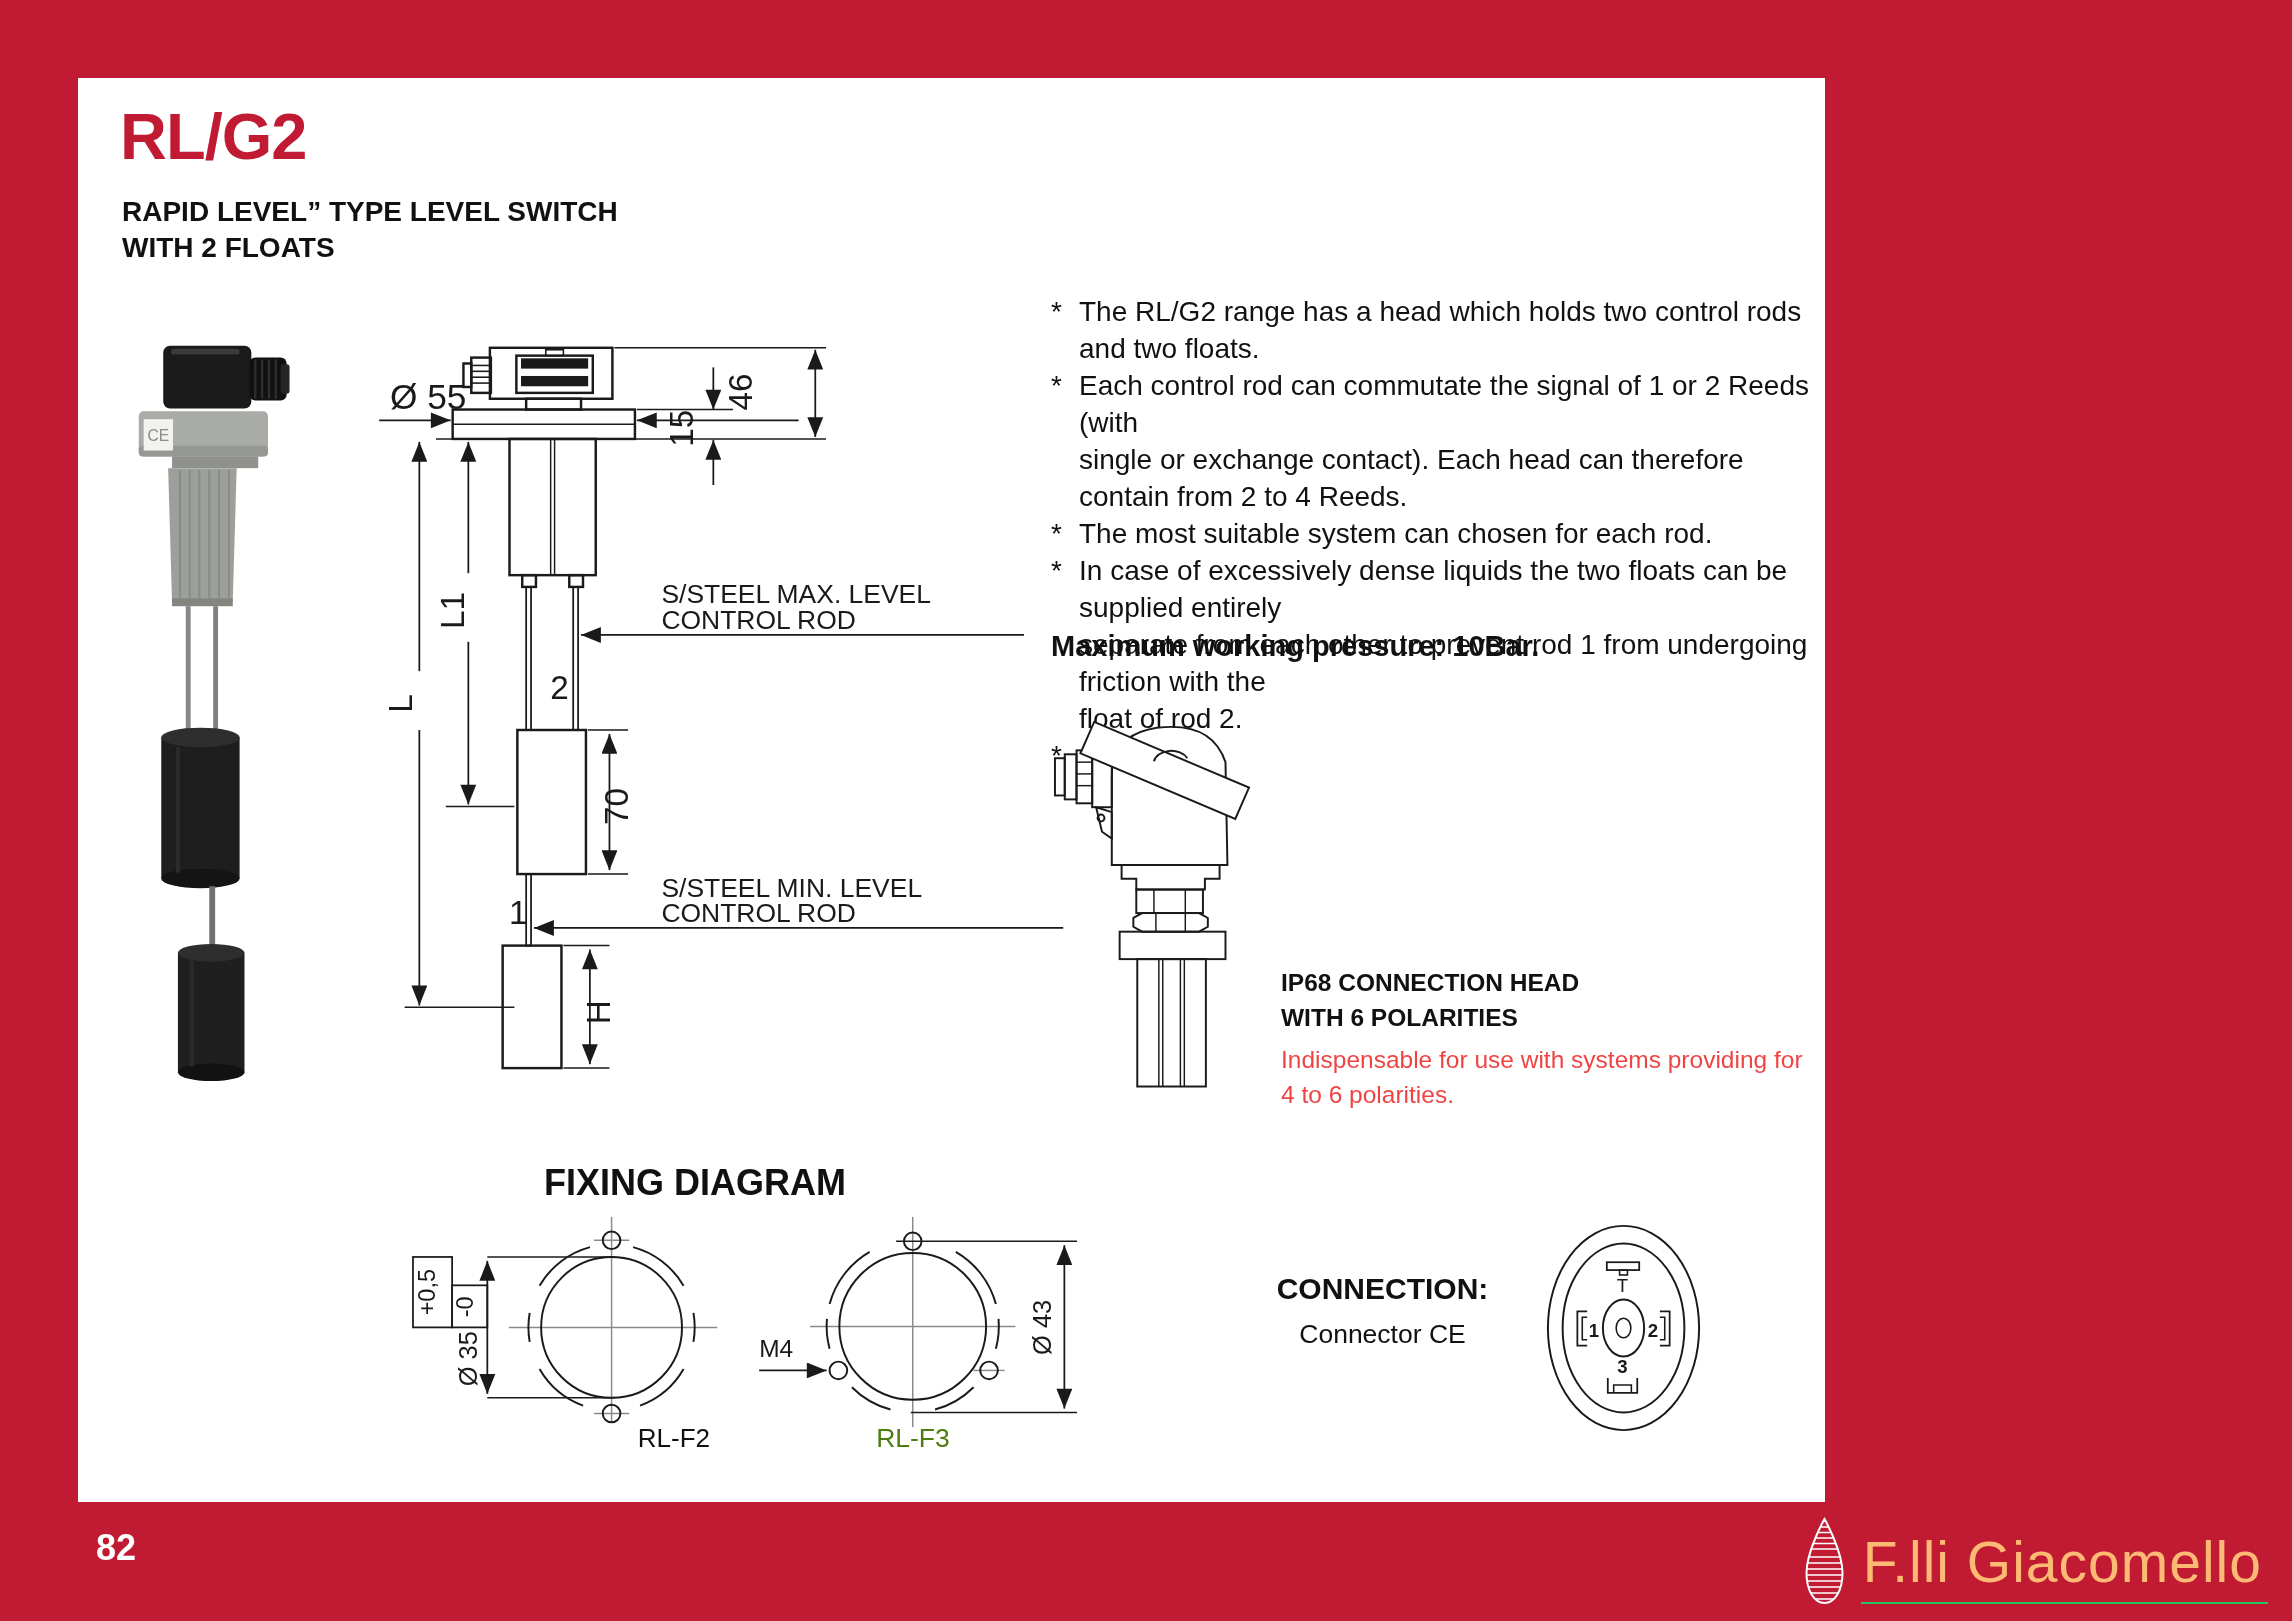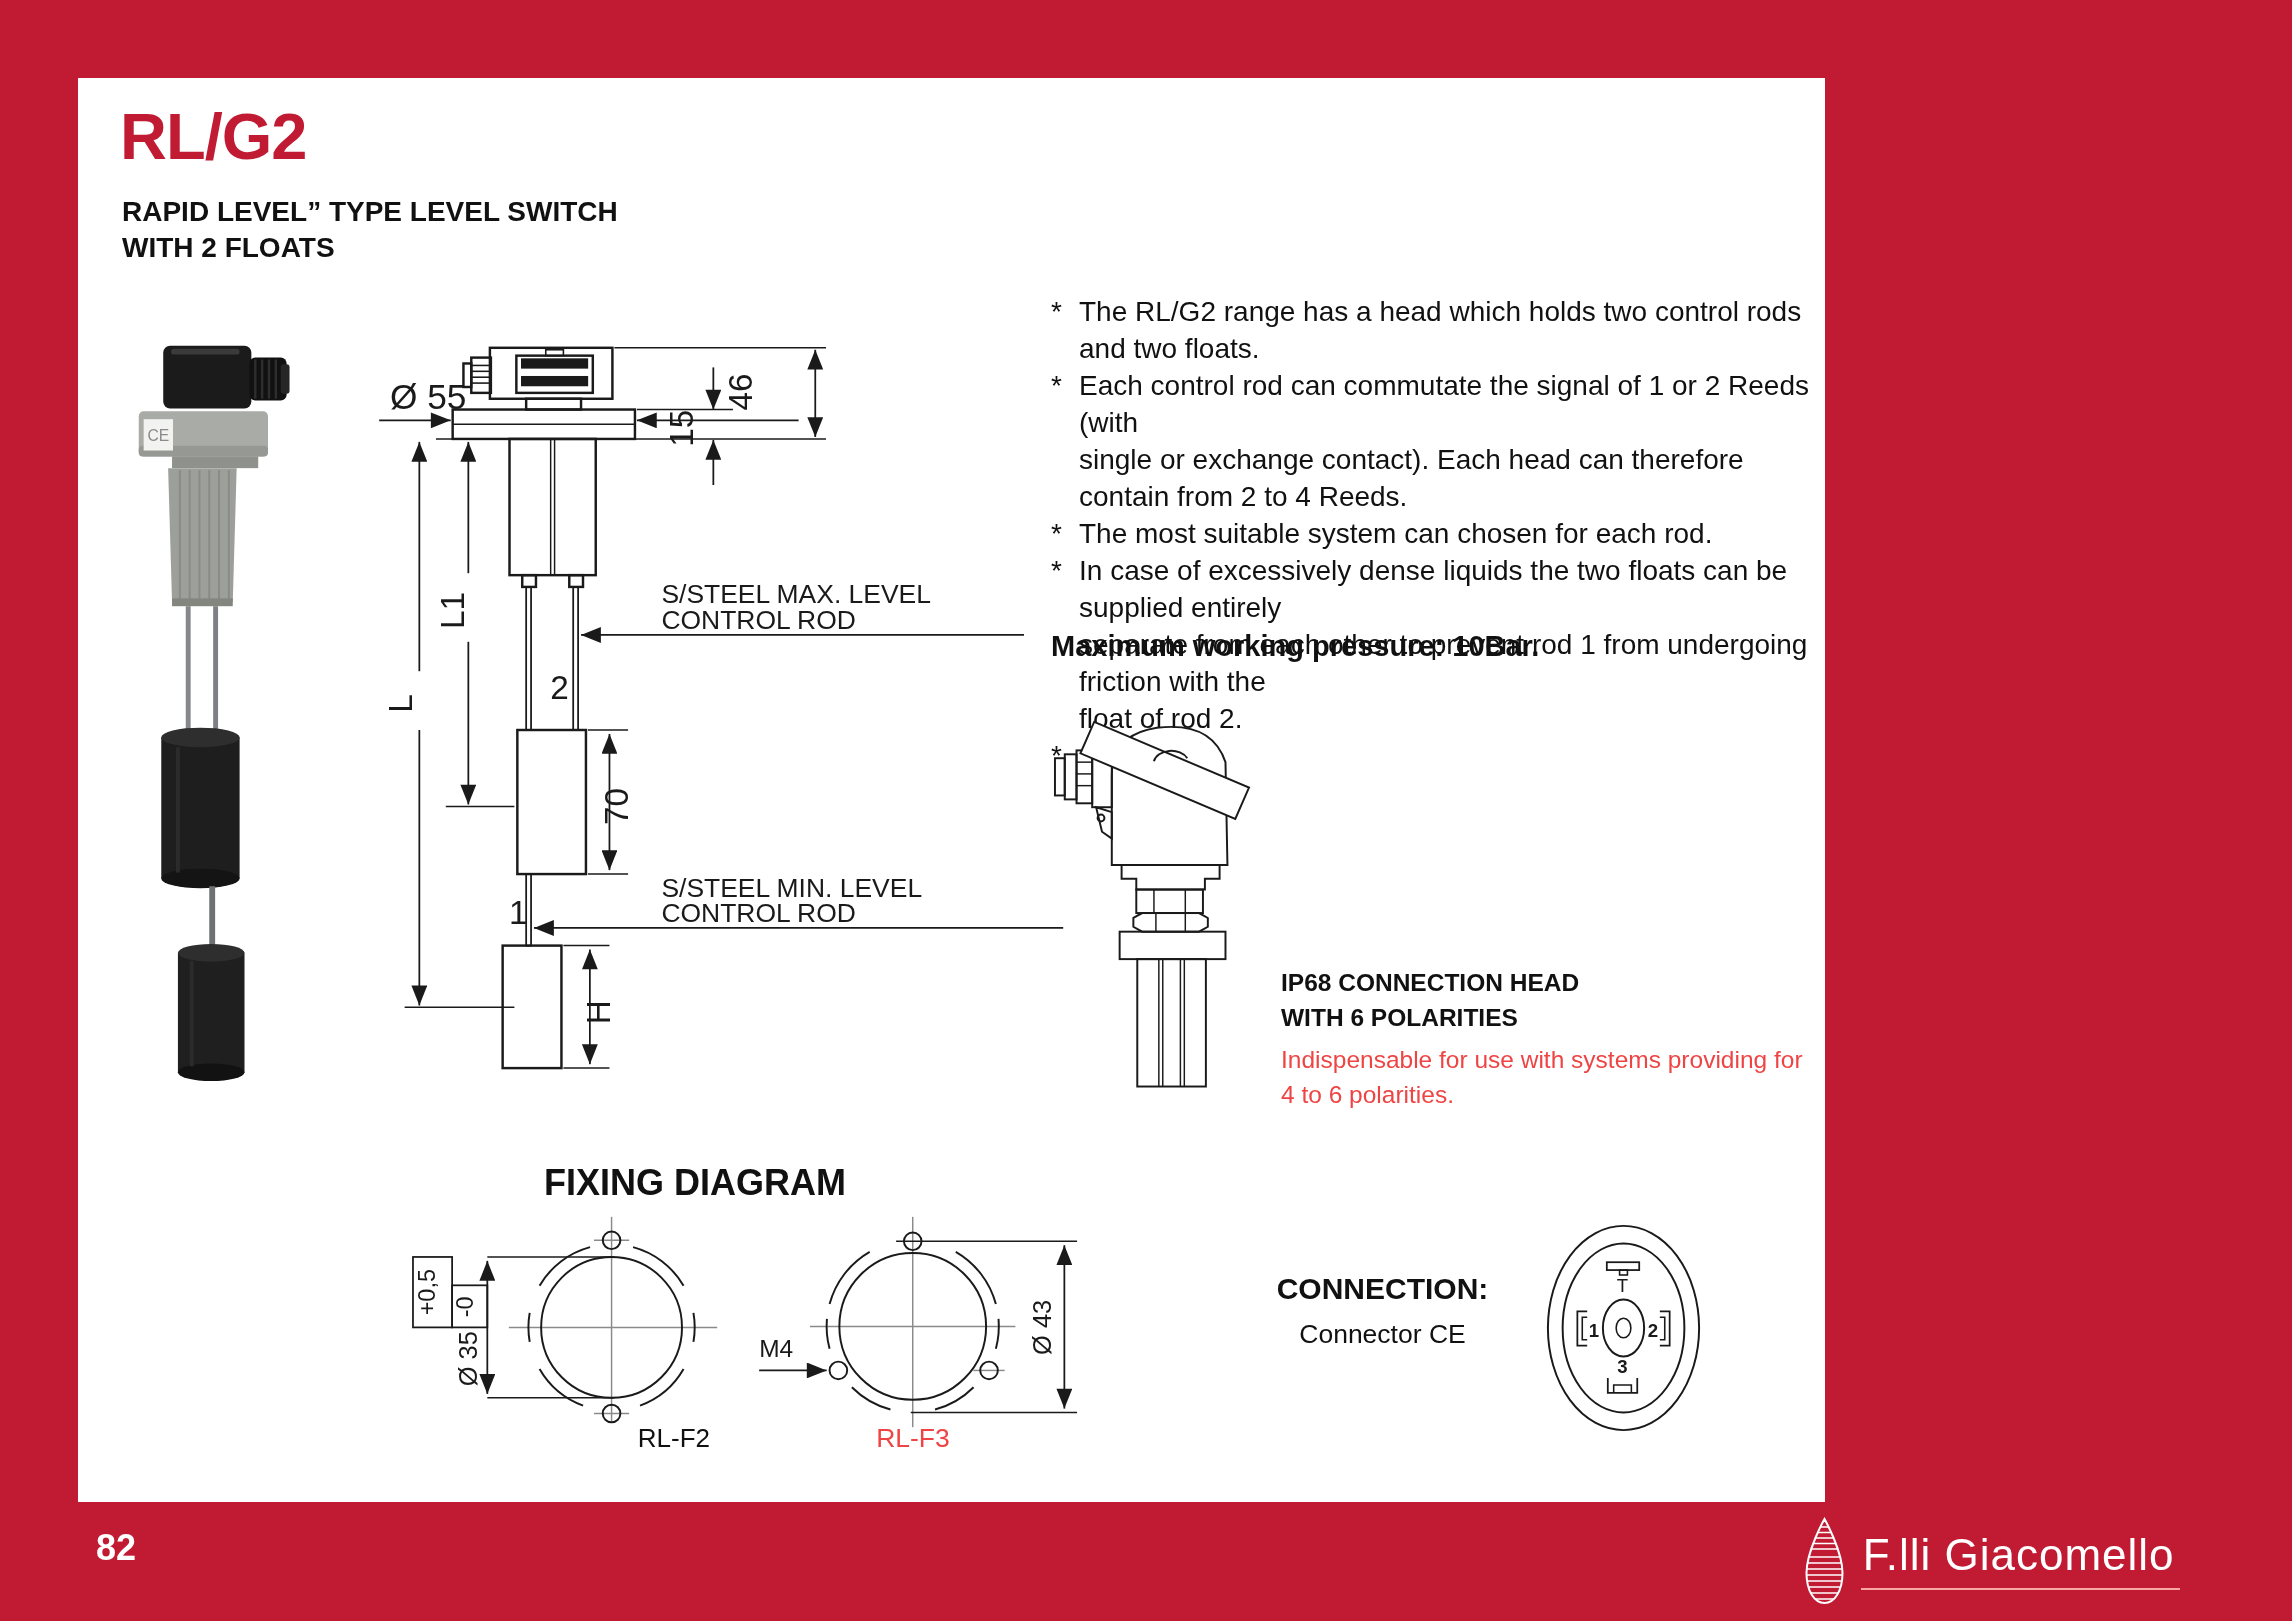--- a/index.html
+++ b/index.html
@@ -22,29 +22,29 @@
   }
   .preline{white-space:pre-line}
   .features{left:973px;top:215px;font-size:28px;line-height:37px;color:#111}
   .feat{display:flex}
   .feat .mark{width:28px;flex:none}
   .pressure{left:973px;top:552px;font-size:29px;font-weight:bold;color:#111}
   .ip68-heading{left:1203px;top:887px;font-size:24.5px;font-weight:bold;line-height:35px;color:#111}
   .ip68-body{left:1203px;top:964px;font-size:24.5px;line-height:35px;color:#ef4444}
   .fixing-title{left:466px;top:1084px;width:431px;font-size:36px;font-weight:bold;color:#111}
   .f2-label{left:436px;top:1345px;width:196px;text-align:right;font-size:26px;color:#111}
-  .f3-label{left:737px;top:1345px;width:196px;text-align:center;font-size:26.5px;color:#ef4444}
+  .f3-label{left:737px;top:1345px;width:196px;text-align:center;font-size:26.5px;color:#4d7c0f}
   .connection{left:1143px;top:1194px;width:323px;text-align:center;color:#111}
   .connection .conn-heading{font-size:30px;font-weight:bold;margin:0 0 9.8px 0}
   .connection .conn-line{font-size:26.5px;line-height:37px}
   .page-number{left:96px;top:1527px;font-size:36px;font-weight:bold;color:#fff}
   .logo{left:1802px;top:1517px;display:flex;align-items:flex-start;gap:13.7px}
   .brand-name{
-    margin-top:13.7px;font-size:44px;color:#ffffff;letter-spacing:1px;
-    border-bottom:2px solid #fca5a5;padding:0 5.9px 8.8px 2px;line-height:1.1;
+    margin-top:13.7px;font-size:57px;color:#fdba74;letter-spacing:1px;
+    border-bottom:2px solid #22c55e;padding:0 5.9px 8.8px 2px;line-height:1.1;
   }
   svg text{font-family:"Liberation Sans",sans-serif}
 </style>
 </head>
 <body>
 
 <div class="content">
 
   <div class="abs page-title">RL/G2</div>
   <div class="abs subtitle">

